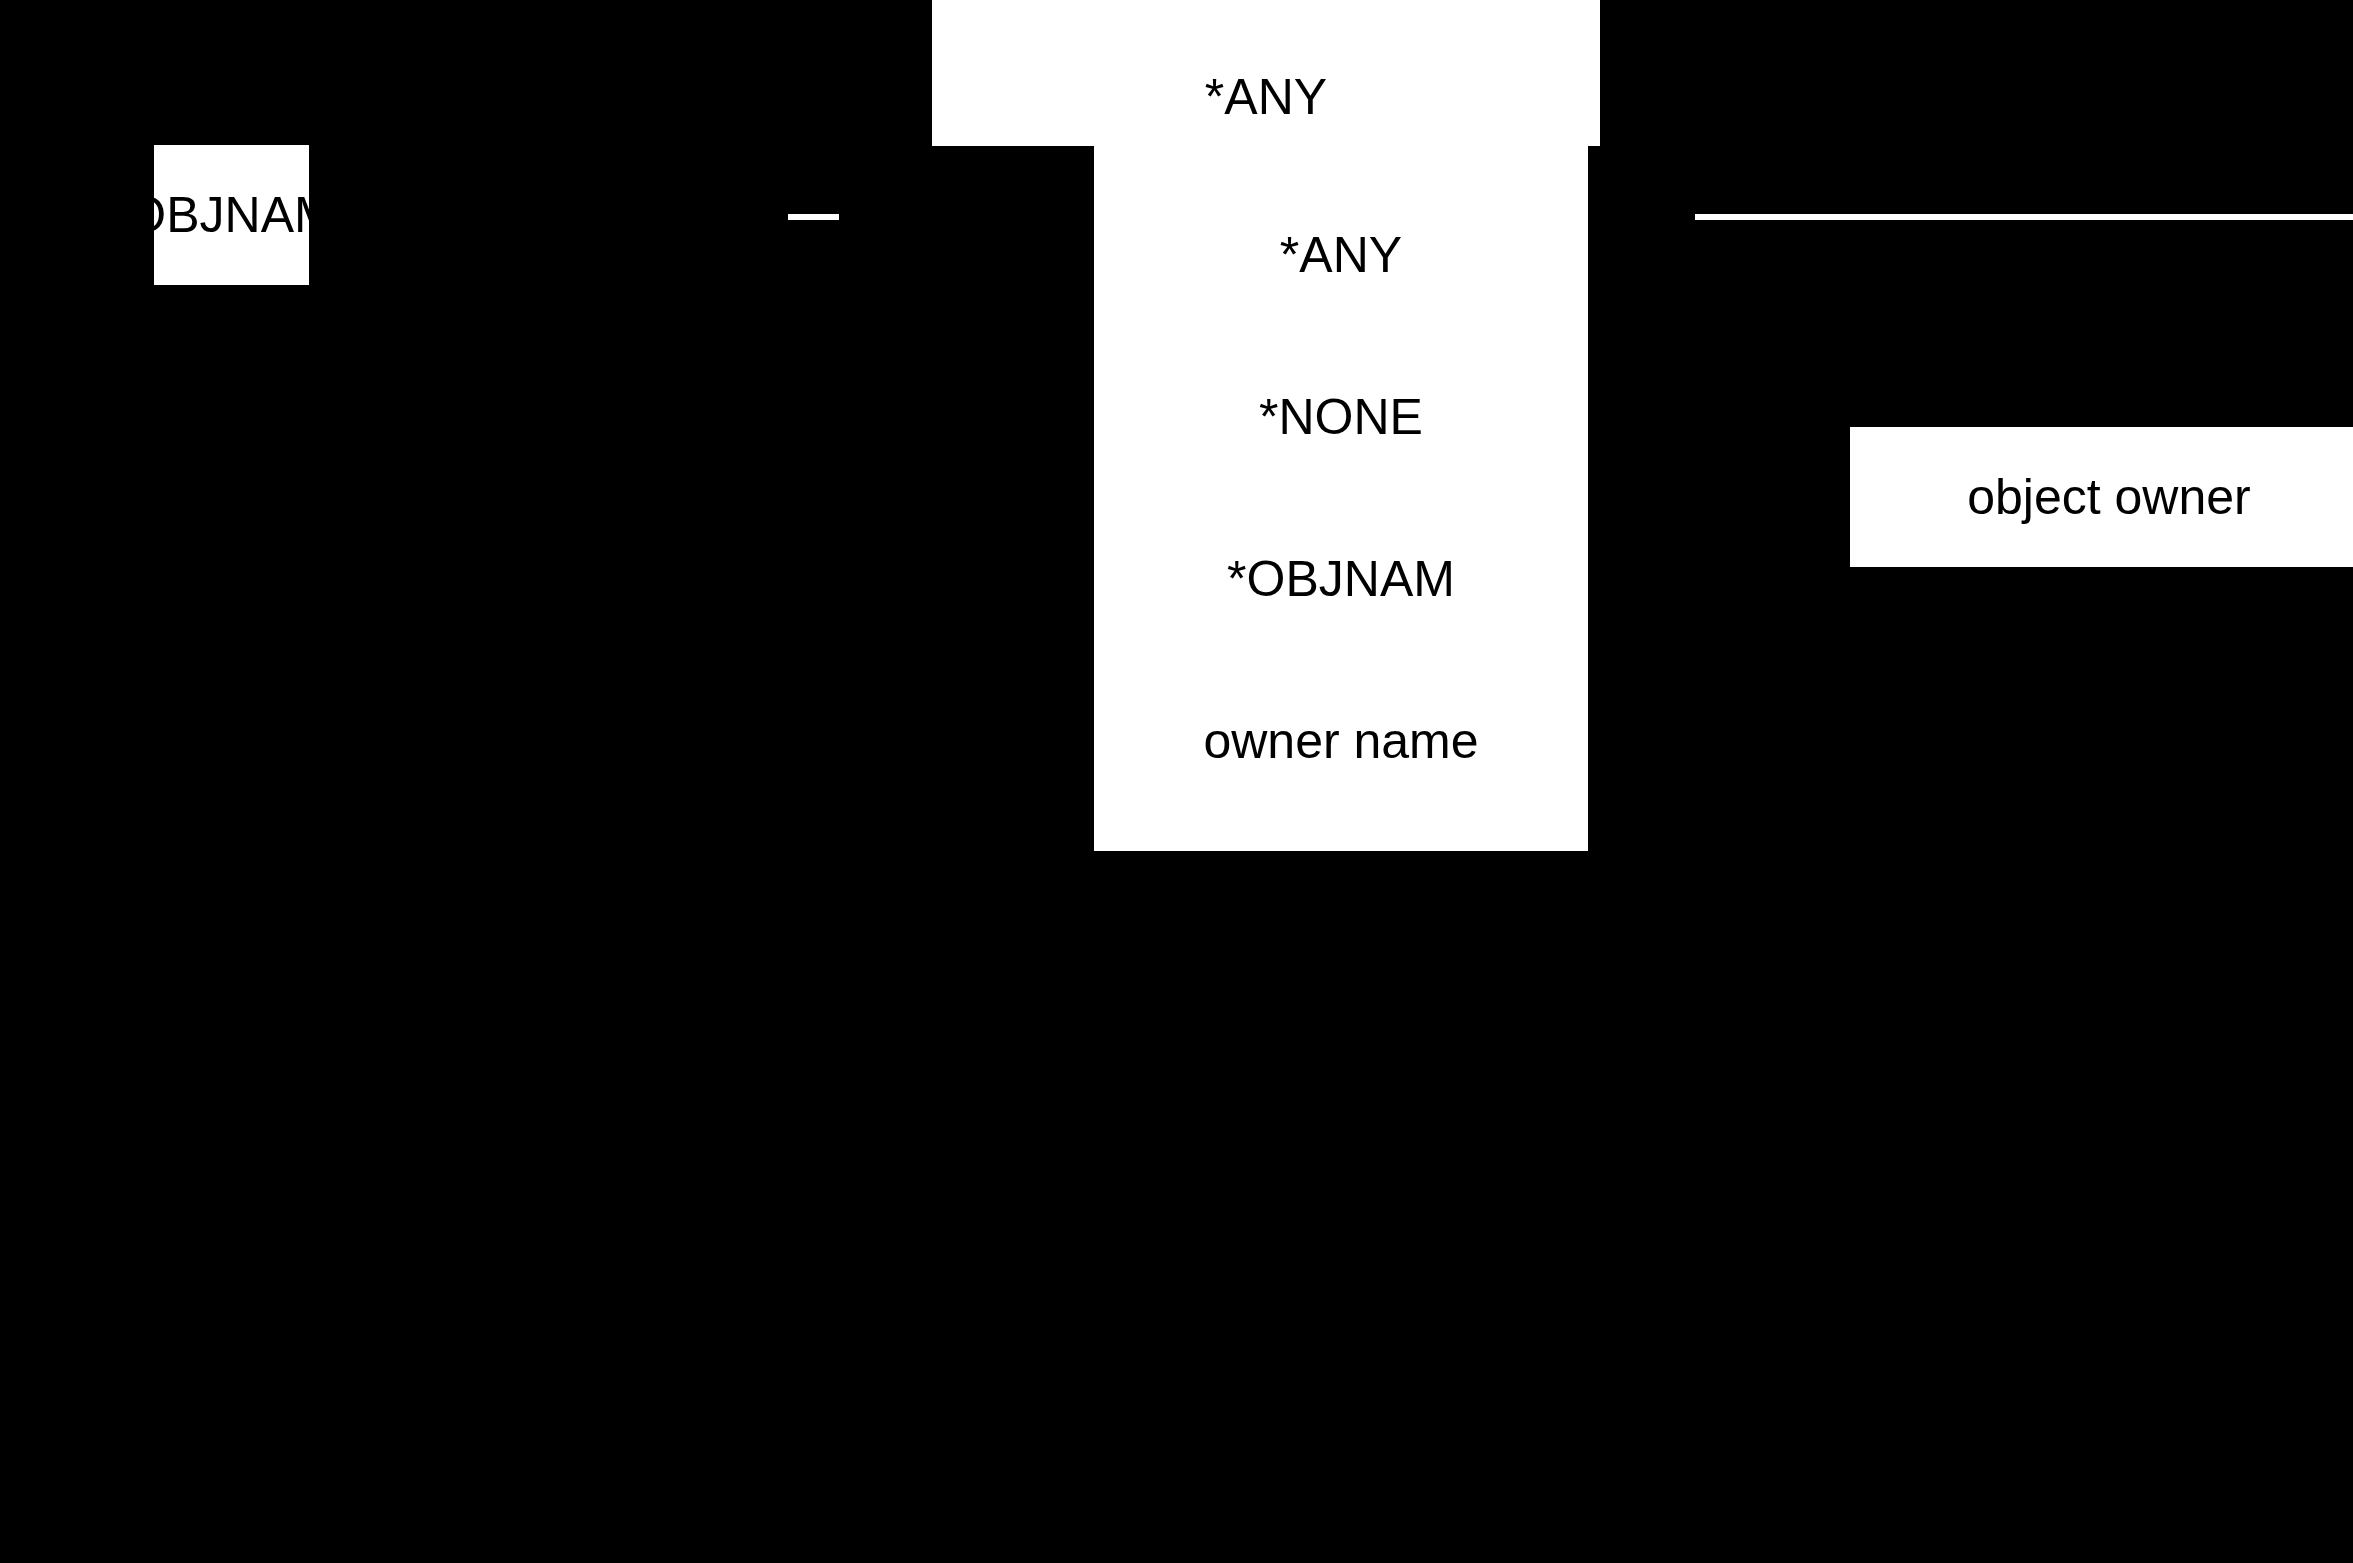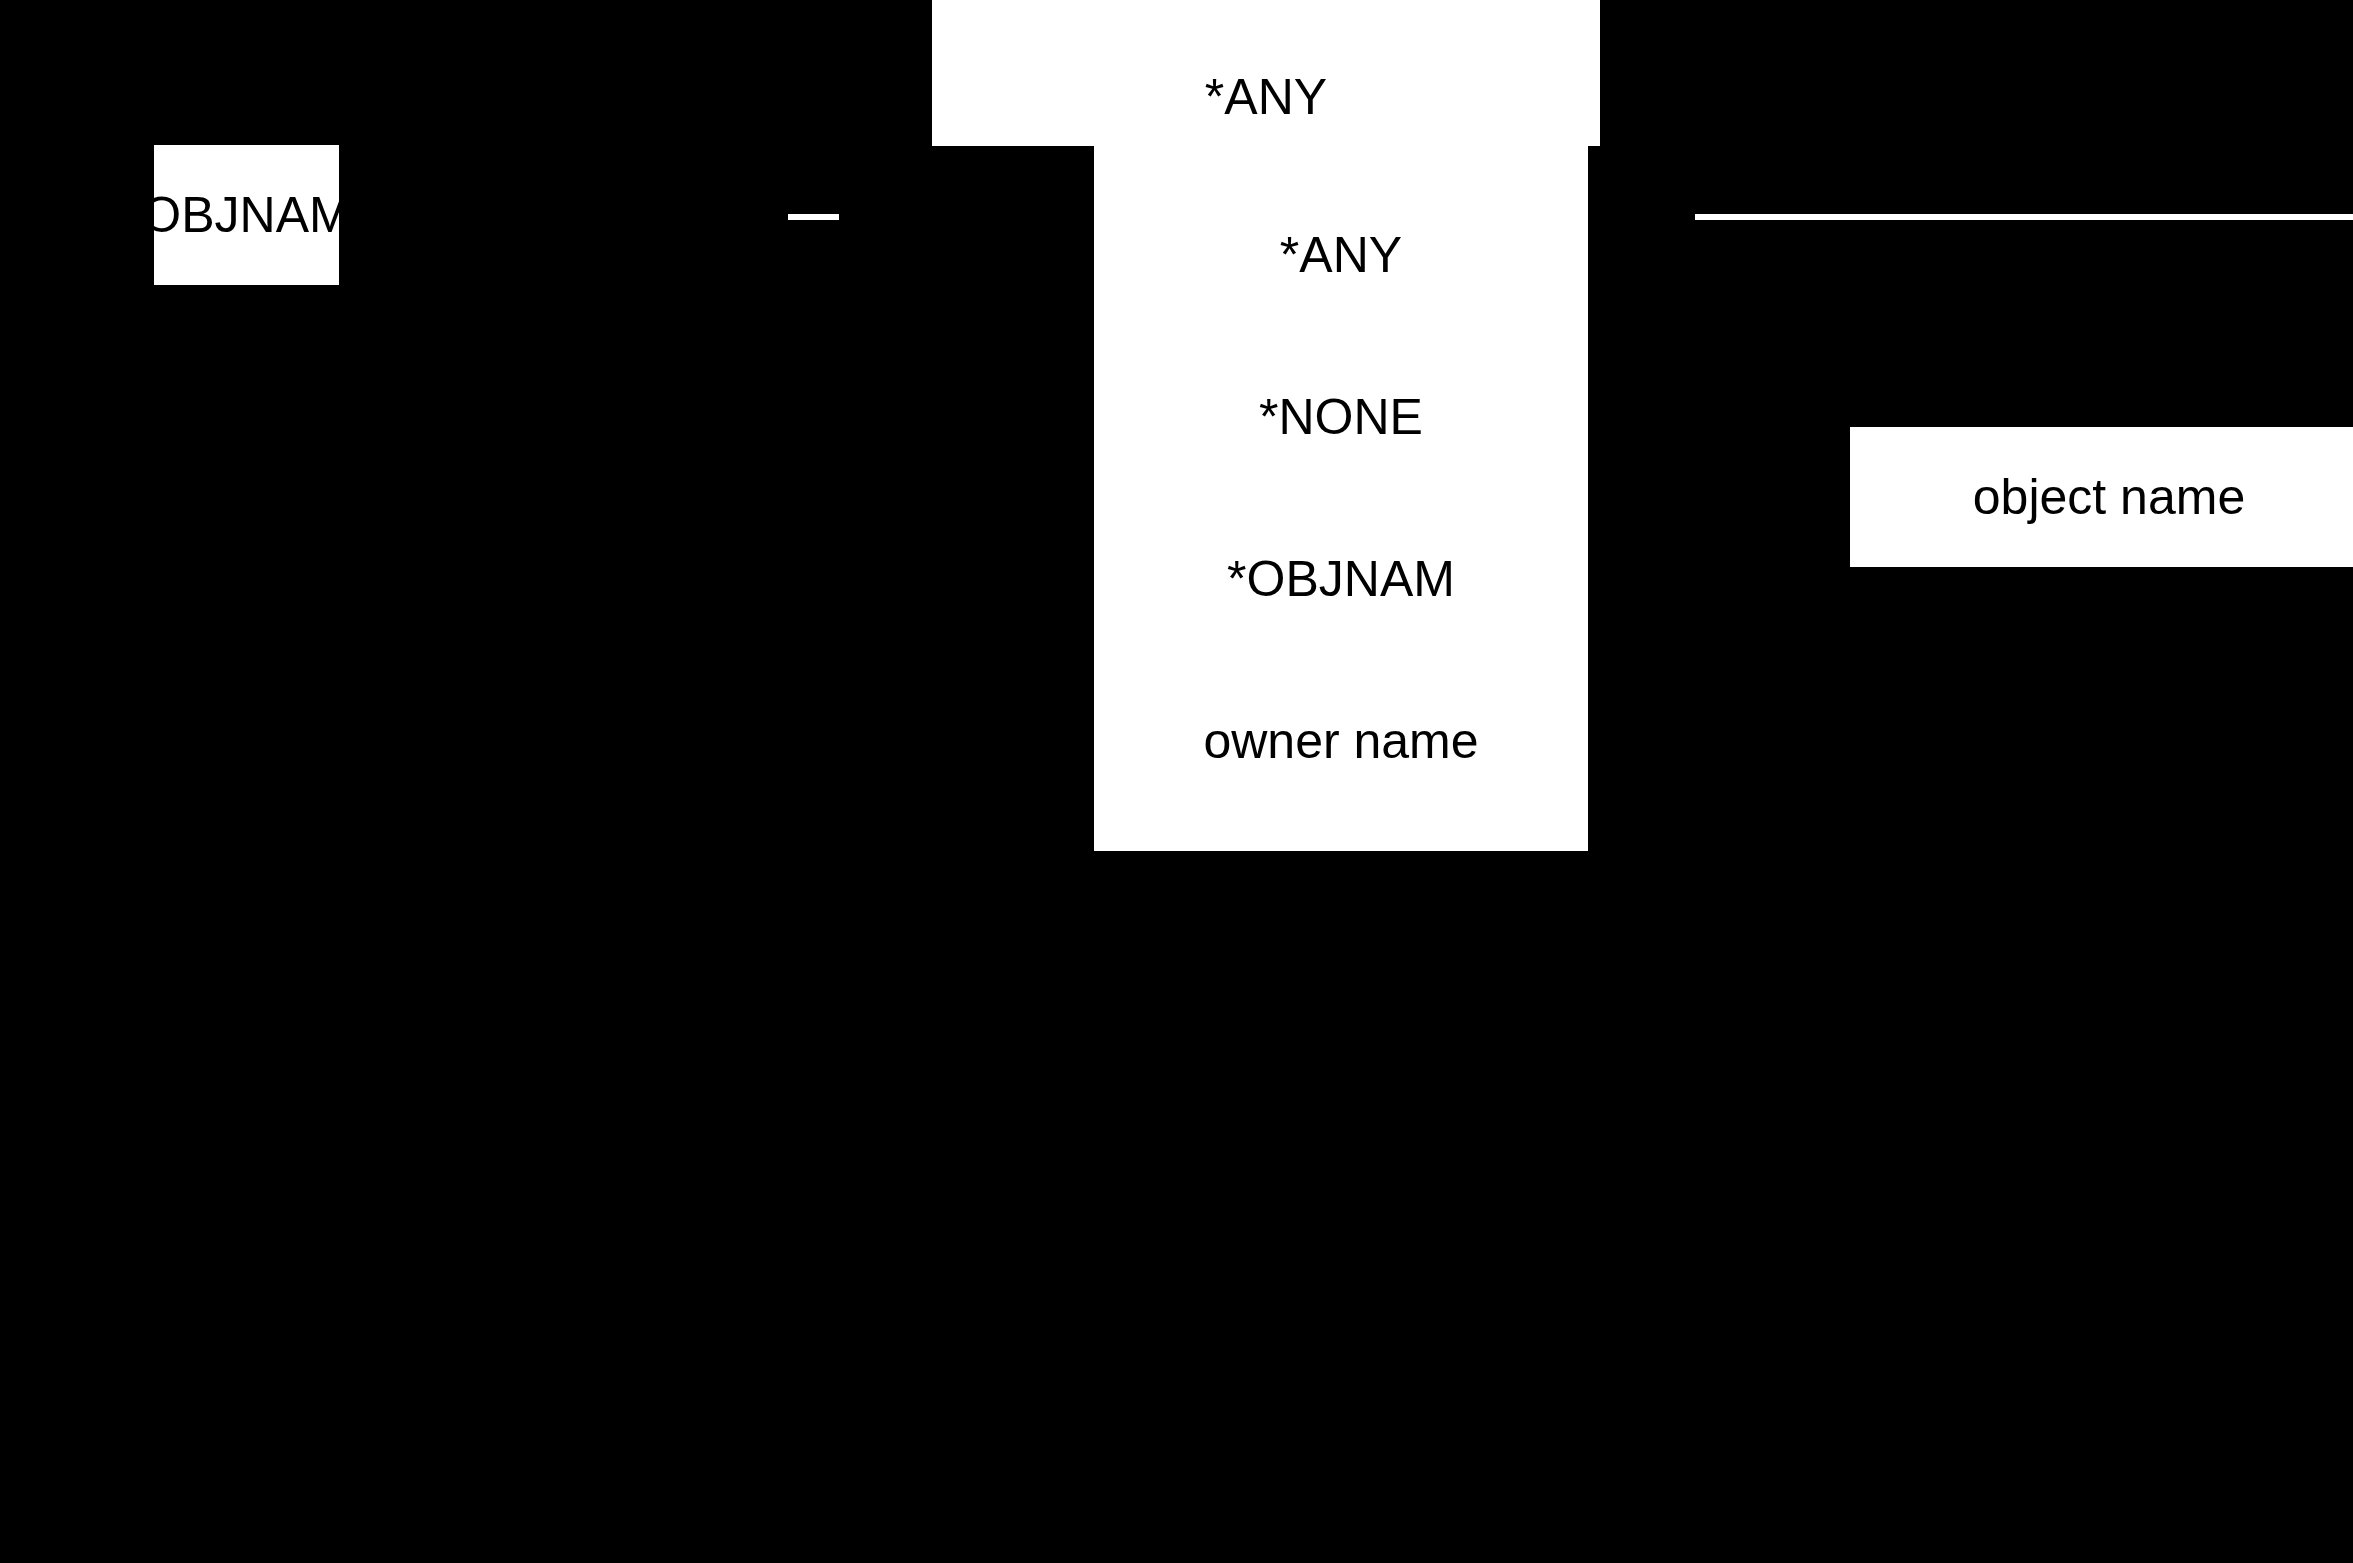--- a/index.html
+++ b/index.html
@@ -51,21 +51,21 @@
   
   .rule {
     position: absolute;
     background: #ffffff;
     height: 6.1px;
   }
   
   #keyword-box {
     left: 154px;
     top: 145px;
-    width: 185px;
+    width: 155px;
     height: 140px;
     font-size: 50px;
   }
   #dash-connector-1 {
     left: 788px;
     top: 214px;
     width: 51px;
   }
   #any-top-box {
     left: 932px;
@@ -117,17 +117,17 @@
   <div class="stack" id="owner-stack">
     <div class="opt">*ANY</div>
     <div class="opt">*NONE</div>
     <div class="opt">*OBJNAM</div>
     <div class="opt">owner name</div>
   </div>
 
   <div class="rule" id="main-rule"></div>
 
   <div class="box" id="objectname-box">
-    <span>object name</span>
+    <span>object owner</span>
   </div>
 
 </div>
 
 
 </body></html>

